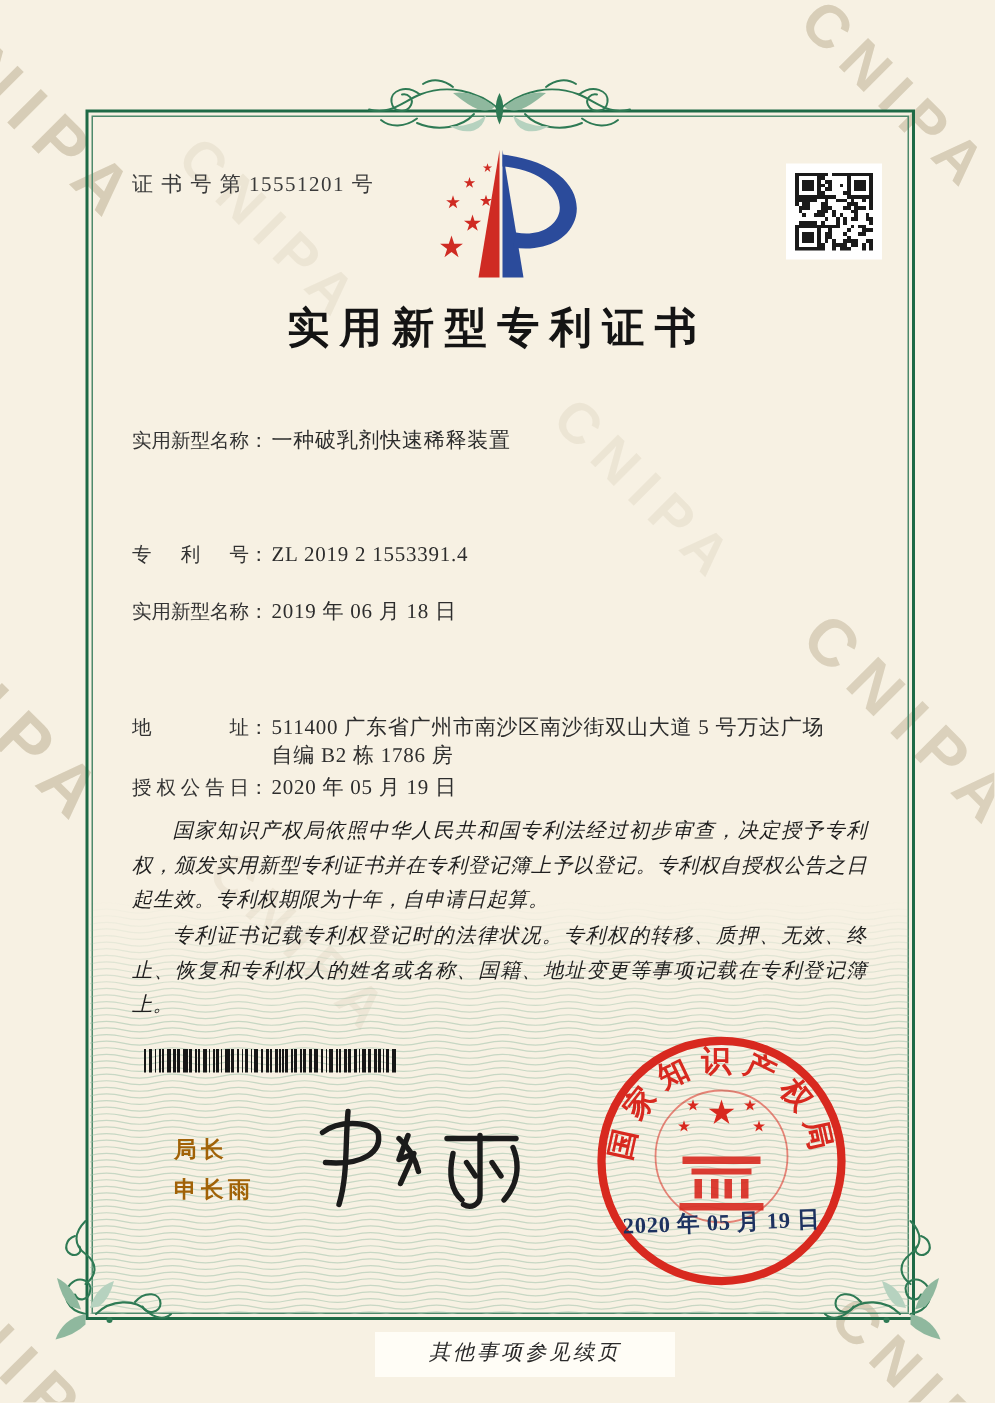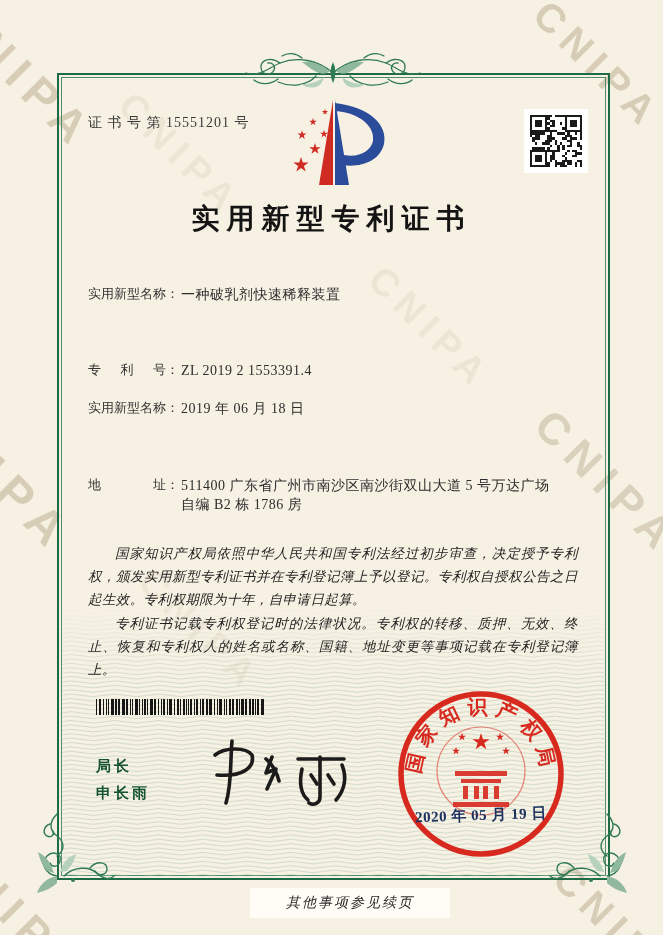--- a/index.html
+++ b/index.html
@@ -26,21 +26,21 @@
   .colon{display:inline-block;width:15px;font-size:13px;color:#333;vertical-align:top;}
   .fvalue{display:inline-block;width:calc(100% - 100px);letter-spacing:.5px;
           vertical-align:top;white-space:pre-line;line-height:19px;}
   .grp{position:absolute;top:0;white-space:nowrap;}
   
   .paras{left:88px;top:542px;width:490px;}
   .paras p{margin:0;text-indent:2em;font-style:italic;font-size:13.5px;line-height:23.2px;
            letter-spacing:.4px;text-align:justify;color:#1f1f1f;}
   
   .sig-label{font-family:"Liberation Sans",sans-serif;font-weight:600;font-size:15px;
-             letter-spacing:3px;color:#14532d;}
+             letter-spacing:3px;color:#a16207;margin-left:20px;}
   .seal-date{left:396px;top:806px;width:170px;text-align:center;font-size:15px;font-weight:700;
              color:#1d3260;letter-spacing:.5px;transform:rotate(-2deg);}
   .page-no{left:35px;top:854px;width:549px;text-align:center;font-size:13px;letter-spacing:1px;color:#222;}
   .foot-band{left:250px;top:888px;width:200px;height:30px;background:#fffdf6;
              line-height:30px;text-align:center;font-style:italic;font-size:14px;
              letter-spacing:2px;color:#2a2a2a;}
   .waves{left:60px;top:600px;opacity:.55;
          -webkit-mask-image:linear-gradient(to bottom,transparent,rgba(0,0,0,.95) 30%);
          mask-image:linear-gradient(to bottom,transparent,rgba(0,0,0,.95) 30%);}
 </style>
@@ -427,20 +427,23 @@
     <span class="flabel">专利号</span><span class="colon">：</span><span class="fvalue">ZL 2019 2 1553391.4</span>
   </div>
   <div class="row" style="top:399px">
     <span class="flabel">实用新型名称</span><span class="colon">：</span><span class="fvalue">2019 年 06 月 18 日</span>
   </div>
   <div class="row" style="top:476px">
     <span class="flabel">地址</span><span class="colon">：</span><span class="fvalue">511400 广东省广州市南沙区南沙街双山大道 5 号万达广场
 自编 B2 栋 1786 房</span>
   </div>
   <div class="row" style="top:516px;height:20px">
+    <span class="grp" style="left:0">
+      <span class="flabel">授权公告日</span><span class="colon">：</span><span style="letter-spacing:.5px">2020 年 05 月 19 日</span>
+    </span>
   </div>
 
   <div class="abs paras">
     <p>国家知识产权局依照中华人民共和国专利法经过初步审查，决定授予专利权，颁发实用新型专利证书并在专利登记簿上予以登记。专利权自授权公告之日起生效。专利权期限为十年，自申请日起算。</p>
     <p>专利证书记载专利权登记时的法律状况。专利权的转移、质押、无效、终止、恢复和专利权人的姓名或名称、国籍、地址变更等事项记载在专利登记簿上。</p>
   </div>
 
   <svg id="barcode" class="abs" style="left:95px;top:699px" width="170" height="16" viewBox="0 0 170 16" shape-rendering="crispEdges">
       <rect x="1" y="0" width="1" height="16" fill="#161616"></rect>
       <rect x="4" y="0" width="2" height="16" fill="#161616"></rect>

